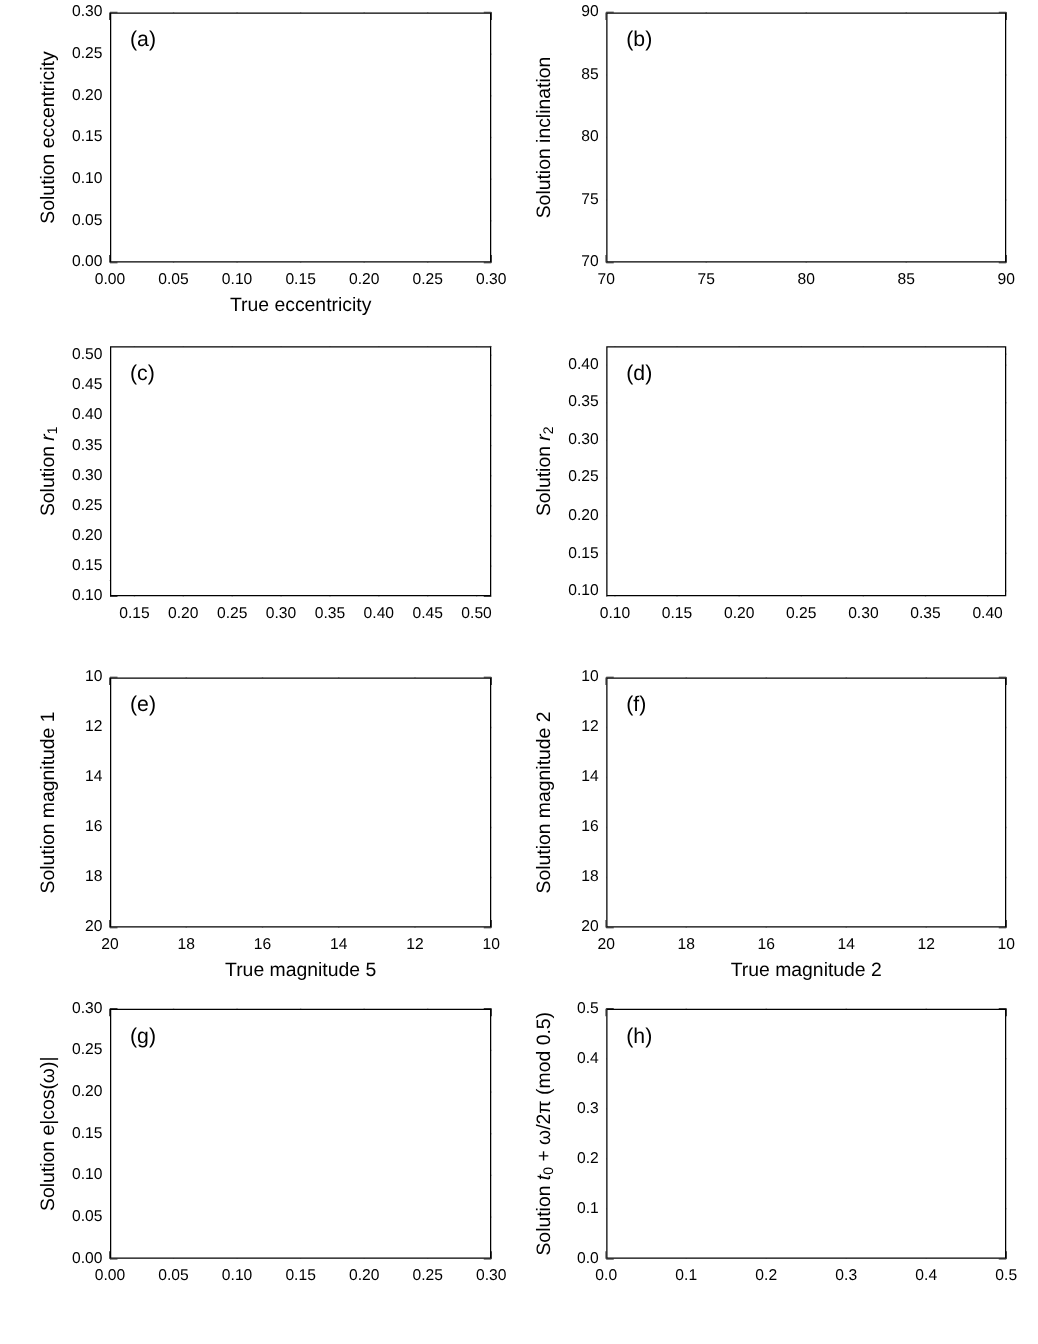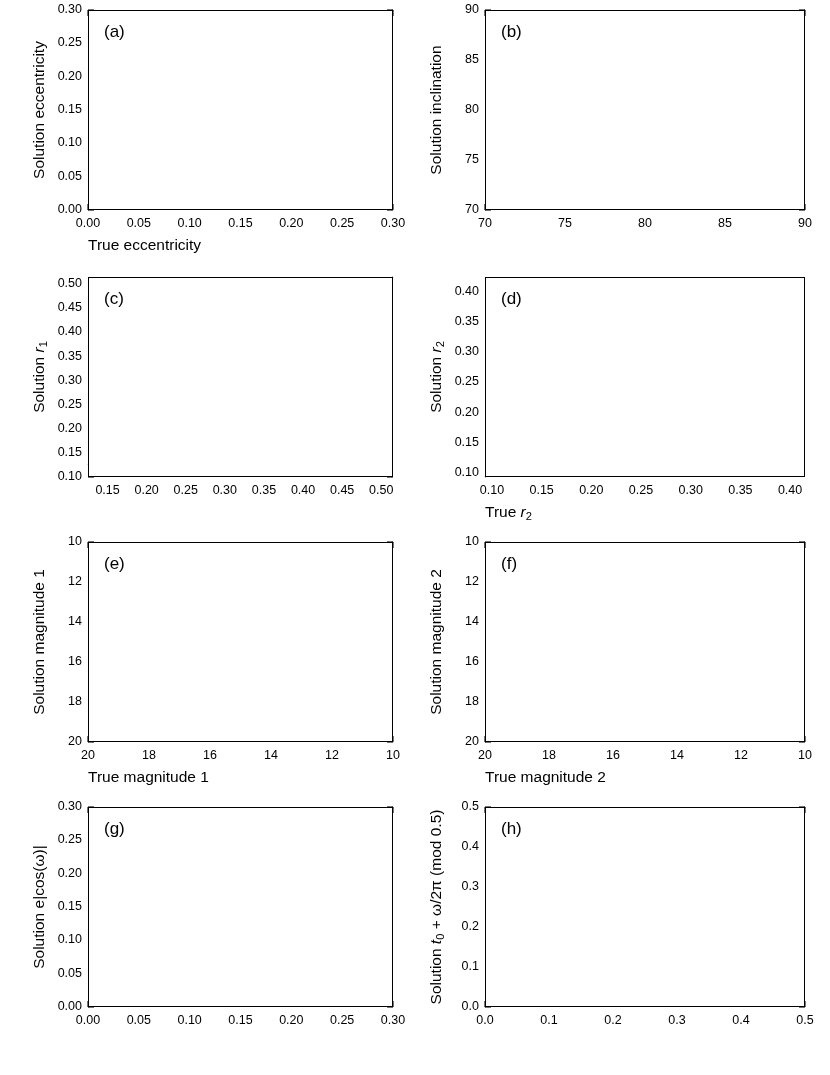--- a/index.html
+++ b/index.html
@@ -2,21 +2,21 @@
 <html><head>
 <meta charset="utf-8">
 <style>
   html,body{margin:0;padding:0;background:#ffffff;}
   body{width:830px;height:1075px;font-family:"Liberation Sans",sans-serif;color:#000;}
   .sheet{position:relative;width:830px;height:1075px;}
   .panel{position:absolute;}
   .plotbox{position:absolute;border:1.4px solid #000;background:#fff;box-sizing:border-box;overflow:hidden;}
   .svgwrap{position:absolute;left:0;top:0;}
   .panel-label{position:absolute;font-size:17px;font-family:"Liberation Sans",sans-serif;color:#000;}
-  .axis-title{position:absolute;font-size:15.5px;color:#000;font-family:"Liberation Sans",sans-serif;}
+  .axis-title{position:absolute;font-size:15.5px;color:#000;font-family:"Liberation Sans",sans-serif;text-align:center;}
   .axis-title.y{transform-origin:0 0;white-space:nowrap;}
   .ticklabel{position:absolute;font-size:12.5px;color:#000;font-family:"Liberation Sans",sans-serif;white-space:nowrap;}
   .tl-x{text-align:center;}
   .tl-y{text-align:right;}
   sub{font-size:0.72em;vertical-align:-0.25em;}
   .it{font-style:italic;}
 </style>
 </head>
 <body>
 
@@ -1054,21 +1054,20 @@
       <div class="ticklabel tl-x" style="left: 249.714px; top: 218px; width: 52px;">0.30</div>
       <div class="ticklabel tl-x" style="left: 299.404px; top: 218px; width: 52px;">0.35</div>
       <div class="ticklabel tl-x" style="left: 349.093px; top: 218px; width: 52px;">0.40</div>
       <div class="ticklabel tl-y" style="left: 24px; top: 199.783px; width: 40px;">0.10</div>
       <div class="ticklabel tl-y" style="left: 24px; top: 169.663px; width: 40px;">0.15</div>
       <div class="ticklabel tl-y" style="left: 24px; top: 139.542px; width: 40px;">0.20</div>
       <div class="ticklabel tl-y" style="left: 24px; top: 109.422px; width: 40px;">0.25</div>
       <div class="ticklabel tl-y" style="left: 24px; top: 79.3012px; width: 40px;">0.30</div>
       <div class="ticklabel tl-y" style="left: 24px; top: 49.1807px; width: 40px;">0.35</div>
       <div class="ticklabel tl-y" style="left: 24px; top: 19.0602px; width: 40px;">0.40</div>
-      <div class="axis-title" style="left: 70px; width: 320px; top: 238px;">True <span class="it">r</span><sub>2</sub></div>
       <div class="axis-title y" style="left: 12px; top: 212px; transform: rotate(-90deg); width: 200px; text-align: center;">Solution <span class="it">r</span><sub>2</sub></div>
     </div>
 
   <div class="panel" id="panel-e" style="left:0;top:530px;width:415px;height:255px;">
       <svg class="svgwrap" width="415" height="255" style="pointer-events: none;">
         <line x1="393" y1="12" x2="88" y2="212" stroke="#000" stroke-width="1.1"></line>
         <defs>
           <clipPath id="clip-e">
             <rect x="89" y="13" width="303" height="198"></rect>
           </clipPath>
@@ -1291,21 +1290,21 @@
       <div class="ticklabel tl-x" style="left: 184px; top: 218px; width: 52px;">16</div>
       <div class="ticklabel tl-x" style="left: 245px; top: 218px; width: 52px;">14</div>
       <div class="ticklabel tl-x" style="left: 306px; top: 218px; width: 52px;">12</div>
       <div class="ticklabel tl-x" style="left: 367px; top: 218px; width: 52px;">10</div>
       <div class="ticklabel tl-y" style="left: 42px; top: 204px; width: 40px;">20</div>
       <div class="ticklabel tl-y" style="left: 42px; top: 164px; width: 40px;">18</div>
       <div class="ticklabel tl-y" style="left: 42px; top: 124px; width: 40px;">16</div>
       <div class="ticklabel tl-y" style="left: 42px; top: 84px; width: 40px;">14</div>
       <div class="ticklabel tl-y" style="left: 42px; top: 44px; width: 40px;">12</div>
       <div class="ticklabel tl-y" style="left: 42px; top: 4px; width: 40px;">10</div>
-      <div class="axis-title" style="left: 88px; width: 305px; top: 238px;">True magnitude 1</div>
+      <div class="axis-title" style="left: 88px; width: 305px; top: 238px;">True magnitude 5</div>
       <div class="axis-title y" style="left: 30px; top: 212px; transform: rotate(-90deg); width: 200px; text-align: center;">Solution magnitude 1</div>
     </div>
 
   <div class="panel" id="panel-f" style="left:415px;top:530px;width:415px;height:255px;">
       <svg class="svgwrap" width="415" height="255" style="pointer-events: none;">
         <line x1="390" y1="12" x2="70" y2="212" stroke="#000" stroke-width="1.1"></line>
         <defs>
           <clipPath id="clip-f">
             <rect x="71" y="13" width="318" height="198"></rect>
           </clipPath>

